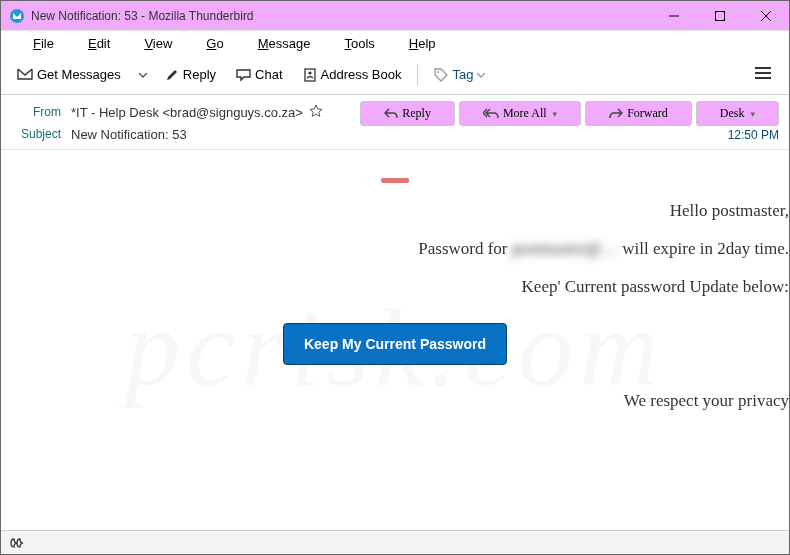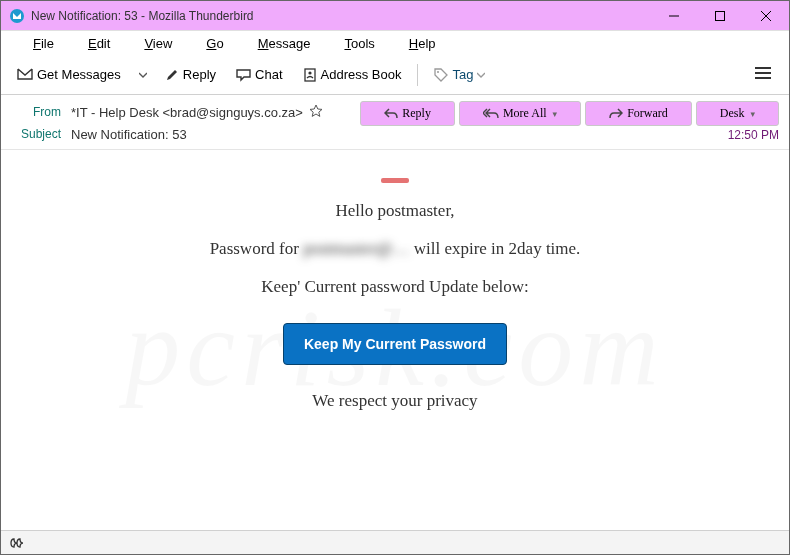--- a/index.html
+++ b/index.html
@@ -28,26 +28,26 @@
   .hlabel { width: 50px; text-align: right; color: #0f766e; margin-right: 10px; font-size: 12px; }
   .hval { color: #333; }
   .hval.bold { font-weight: 400; }
   .star { margin-left: 6px; cursor: pointer; }
   .blur { filter: blur(4px); color: #888; }
   
   .actions { display: flex; gap: 4px; }
   .abtn { display: flex; align-items: center; gap: 4px; padding: 4px 23px; background: #f0abfc; border: 1px solid #c8c8c8; border-radius: 3px; cursor: pointer; font-size: 12px; font-family: Liberation Serif, serif; }
   .abtn .drop { margin-left: 2px; font-size: 9px; color: #666; }
   
-  .timestamp { text-align: right; font-size: 12px; color: #701a75; padding: 2px 0 0 0; }
+  .timestamp { text-align: right; font-size: 12px; color: #0c4a6e; padding: 2px 0 0 0; }
   
   .body-area { position: relative; height: 396px; background: #fff; overflow: hidden; }
   .watermark { position: absolute; top: 50%; left: 50%; transform: translate(-50%, -50%); font-size: 110px; font-weight: 300; color: rgba(0,0,0,0.03); font-style: italic; letter-spacing: 6px; pointer-events: none; white-space: nowrap; font-family: Georgia, serif; }
   .email-content { position: relative; text-align: center; padding-top: 28px; font-family: "Times New Roman", serif; font-size: 17px; color: #333; }
-  .email-content p { margin: 18px 0; }
+  .email-content p { margin: 18px 0; text-align: right; }
   .email-content .redtop { width: 28px; height: 5px; background: #e57373; margin: 0 auto 8px auto; border-radius: 2px; }
   .cta { display: inline-block; background: #0a72c4; color: #fff; font-family: "Segoe UI", sans-serif; font-size: 14px; font-weight: 700; padding: 12px 20px; border: 1px solid #06416c; border-radius: 4px; cursor: pointer; margin: 8px 0; }
   .blur-inline { filter: blur(4px); }
   
   .statusbar { position: absolute; bottom: 0; left: 0; right: 0; height: 24px; background: #f4f4f4; border-top: 1px solid #d0d0d0; display: flex; align-items: center; padding: 0 8px; }
   
   .icon { display: inline-flex; vertical-align: middle; }
 </style>
 </head>
 <body>

